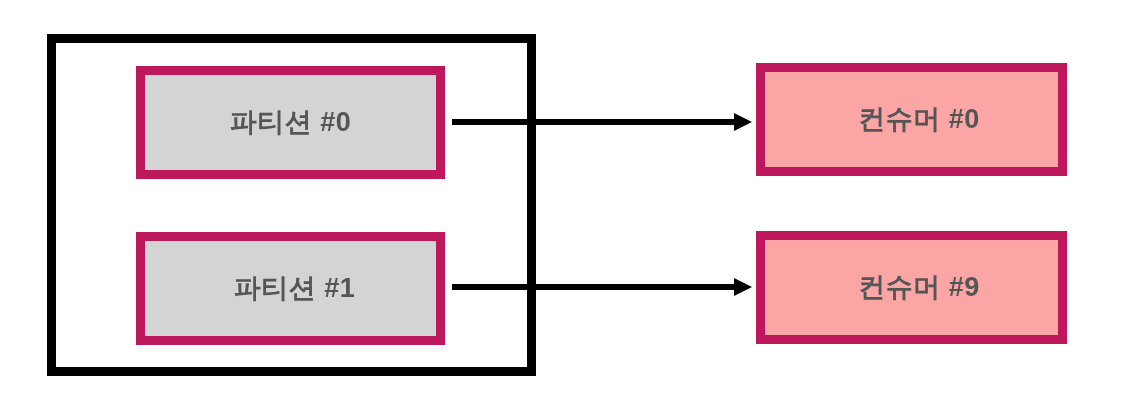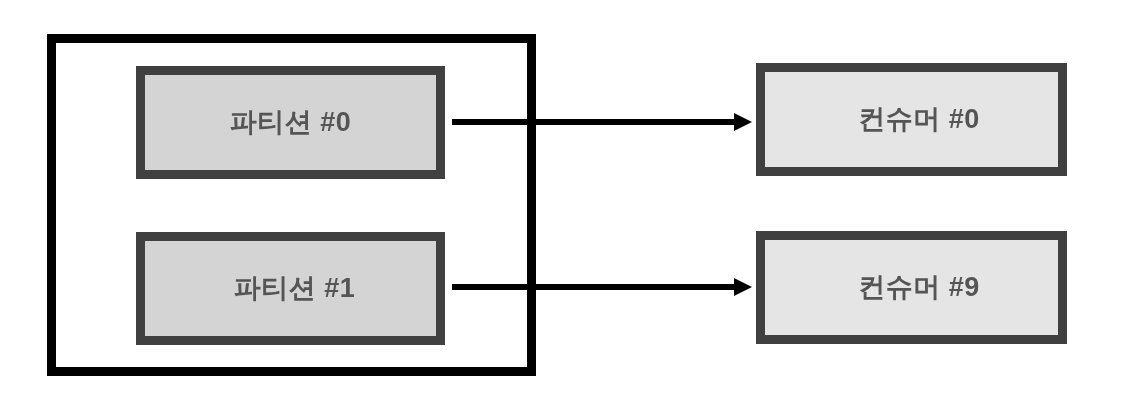--- a/index.html
+++ b/index.html
@@ -28,21 +28,21 @@
     height: 342px;
     box-sizing: border-box;
     border: 9px solid #000000;
     background: transparent;
   }
 
   
   .node-box {
     position: absolute;
     box-sizing: border-box;
-    border: 9px solid #404040;
+    border: 9px solid #be185d;
     display: flex;
     align-items: center;
     justify-content: center;
   }
   .node-box .node-label {
     font-size: 27px;
     font-weight: bold;
     color: #555555;
     letter-spacing: 0.5px;
     white-space: nowrap;
@@ -53,21 +53,21 @@
   .partition-box {
     background: #d4d4d4;
     left: 136px;
     width: 309px;
   }
   #partition-0 { top: 66px;  height: 113px; }
   #partition-1 { top: 232px; height: 113px; padding-left: 8px; }
 
   
   .consumer-box {
-    background: #e5e5e5;
+    background: #fca5a5;
     left: 756px;
     width: 311px;
     padding-left: 15px;
   }
   #consumer-0 { top: 63px;  height: 113px; }
   #consumer-1 { top: 231px; height: 113px; }
 
   
   .flow-arrow {
     position: absolute;

